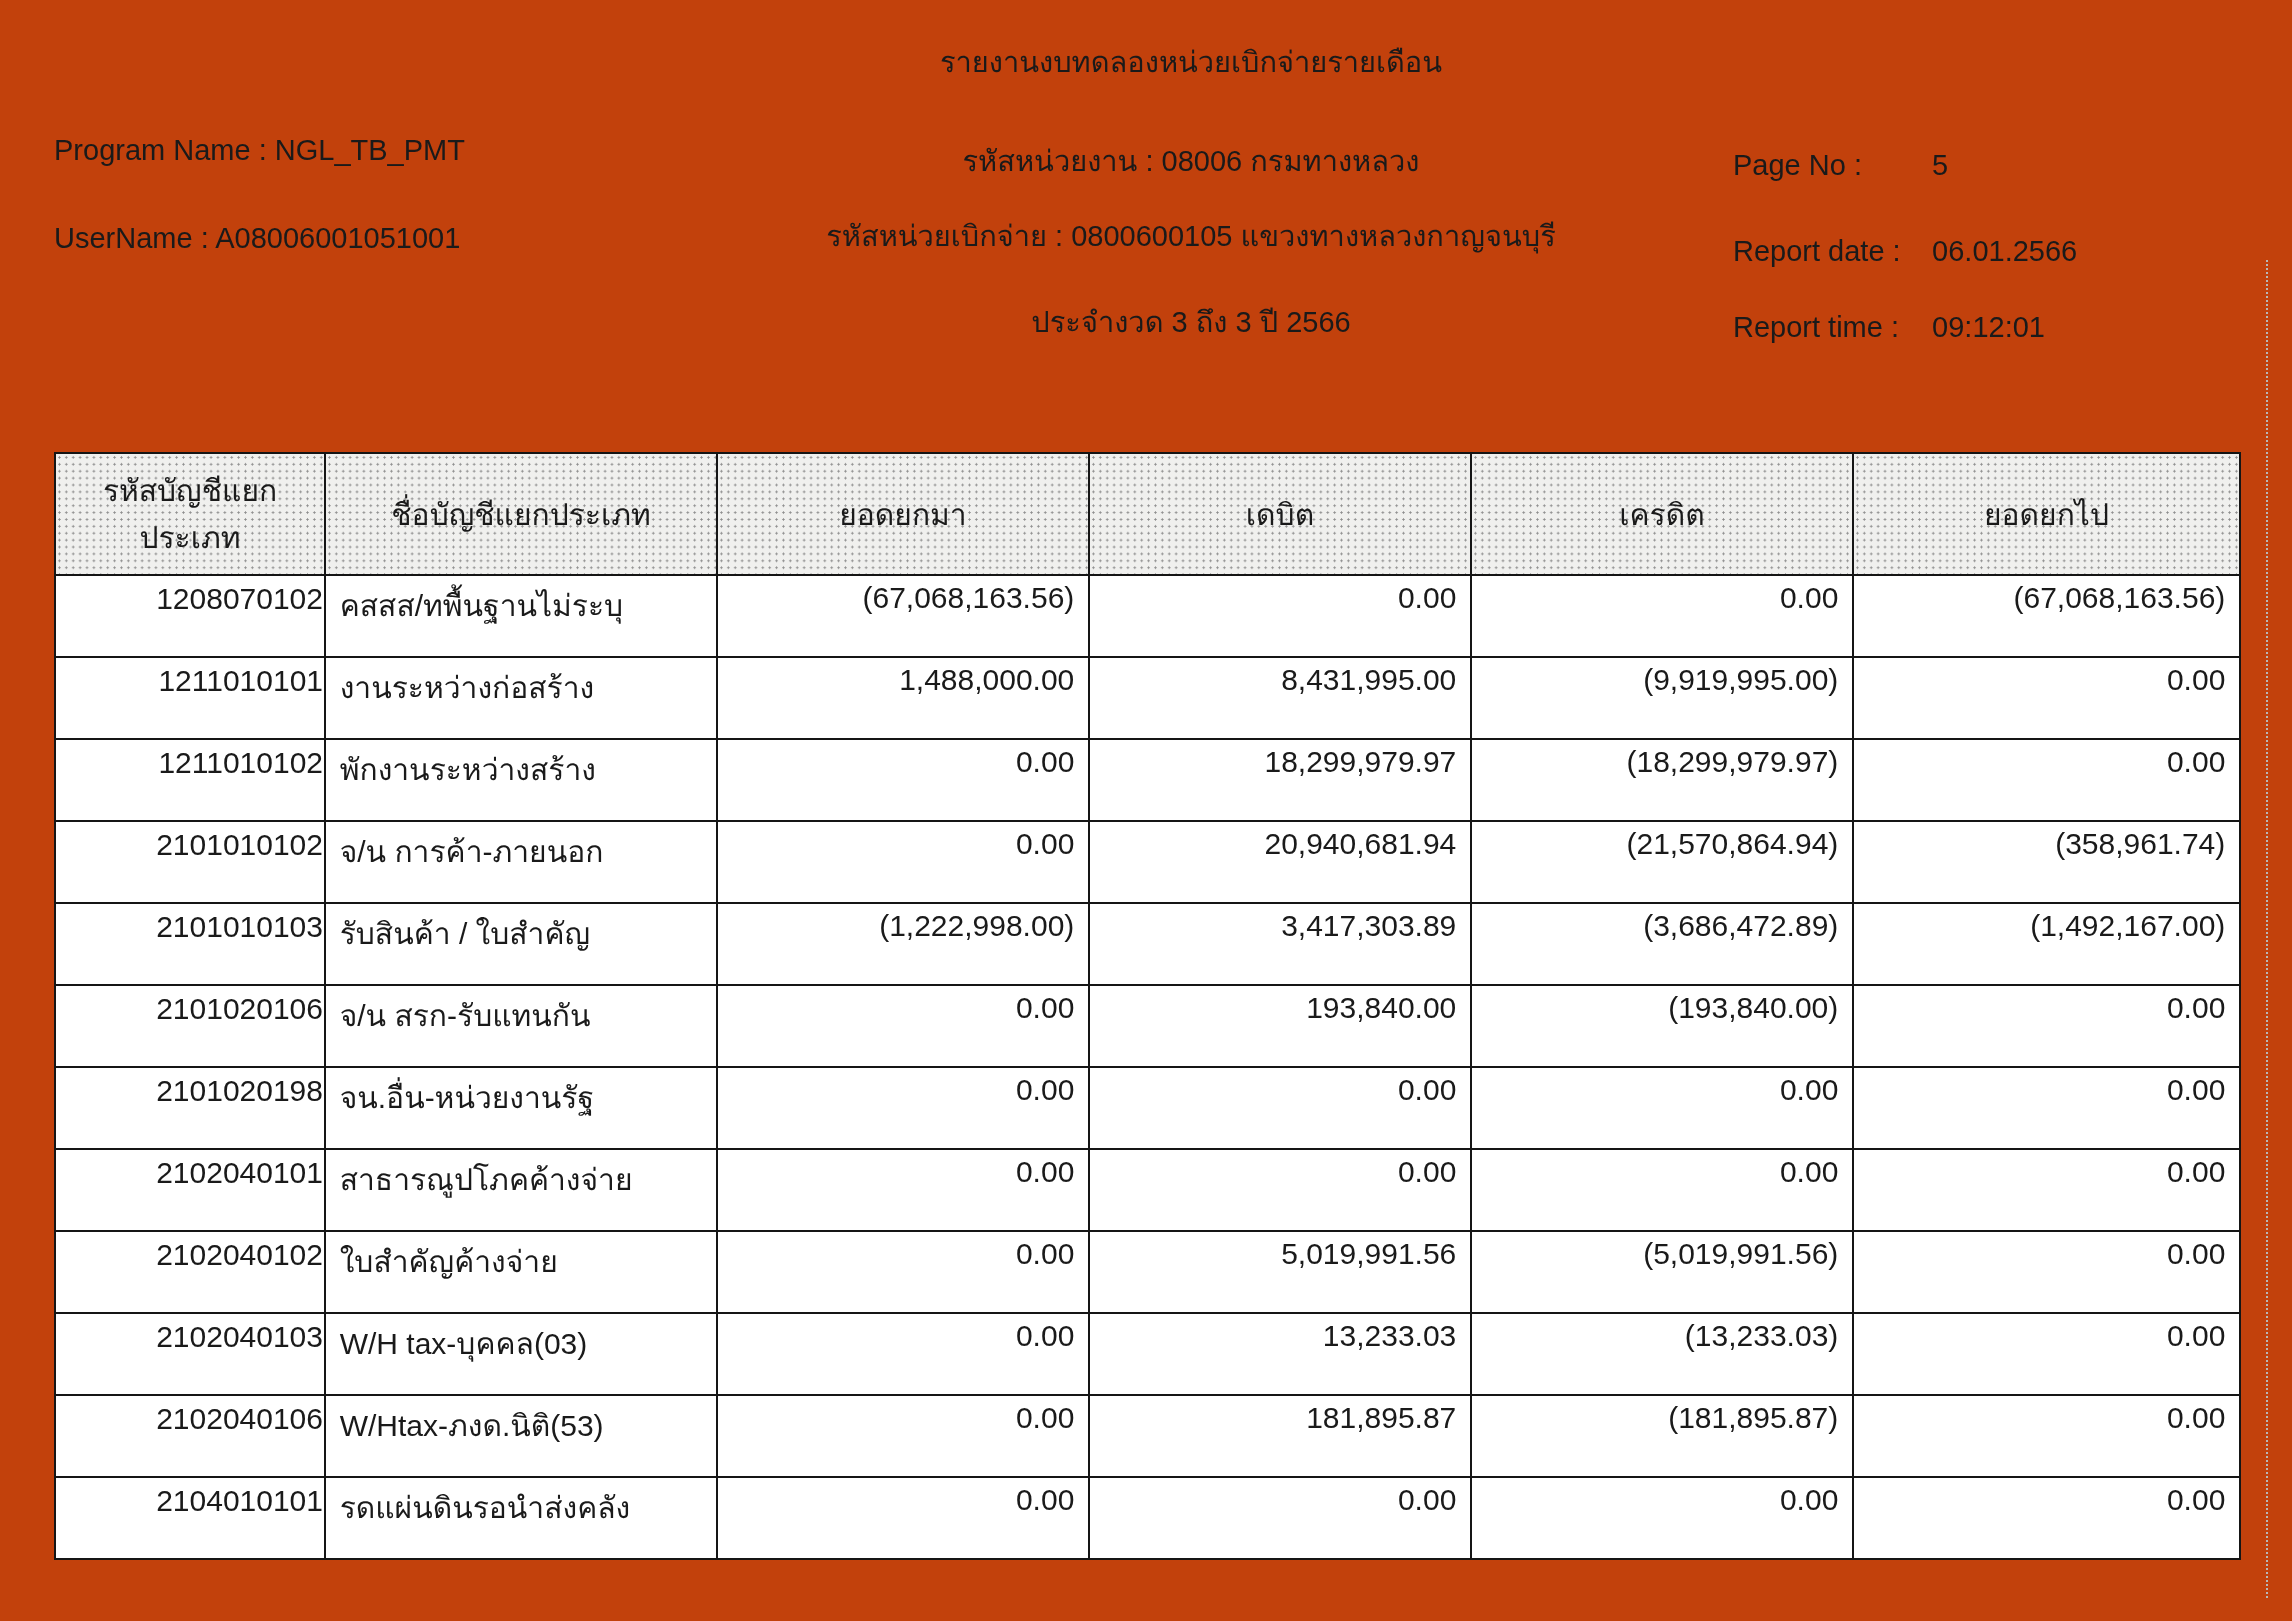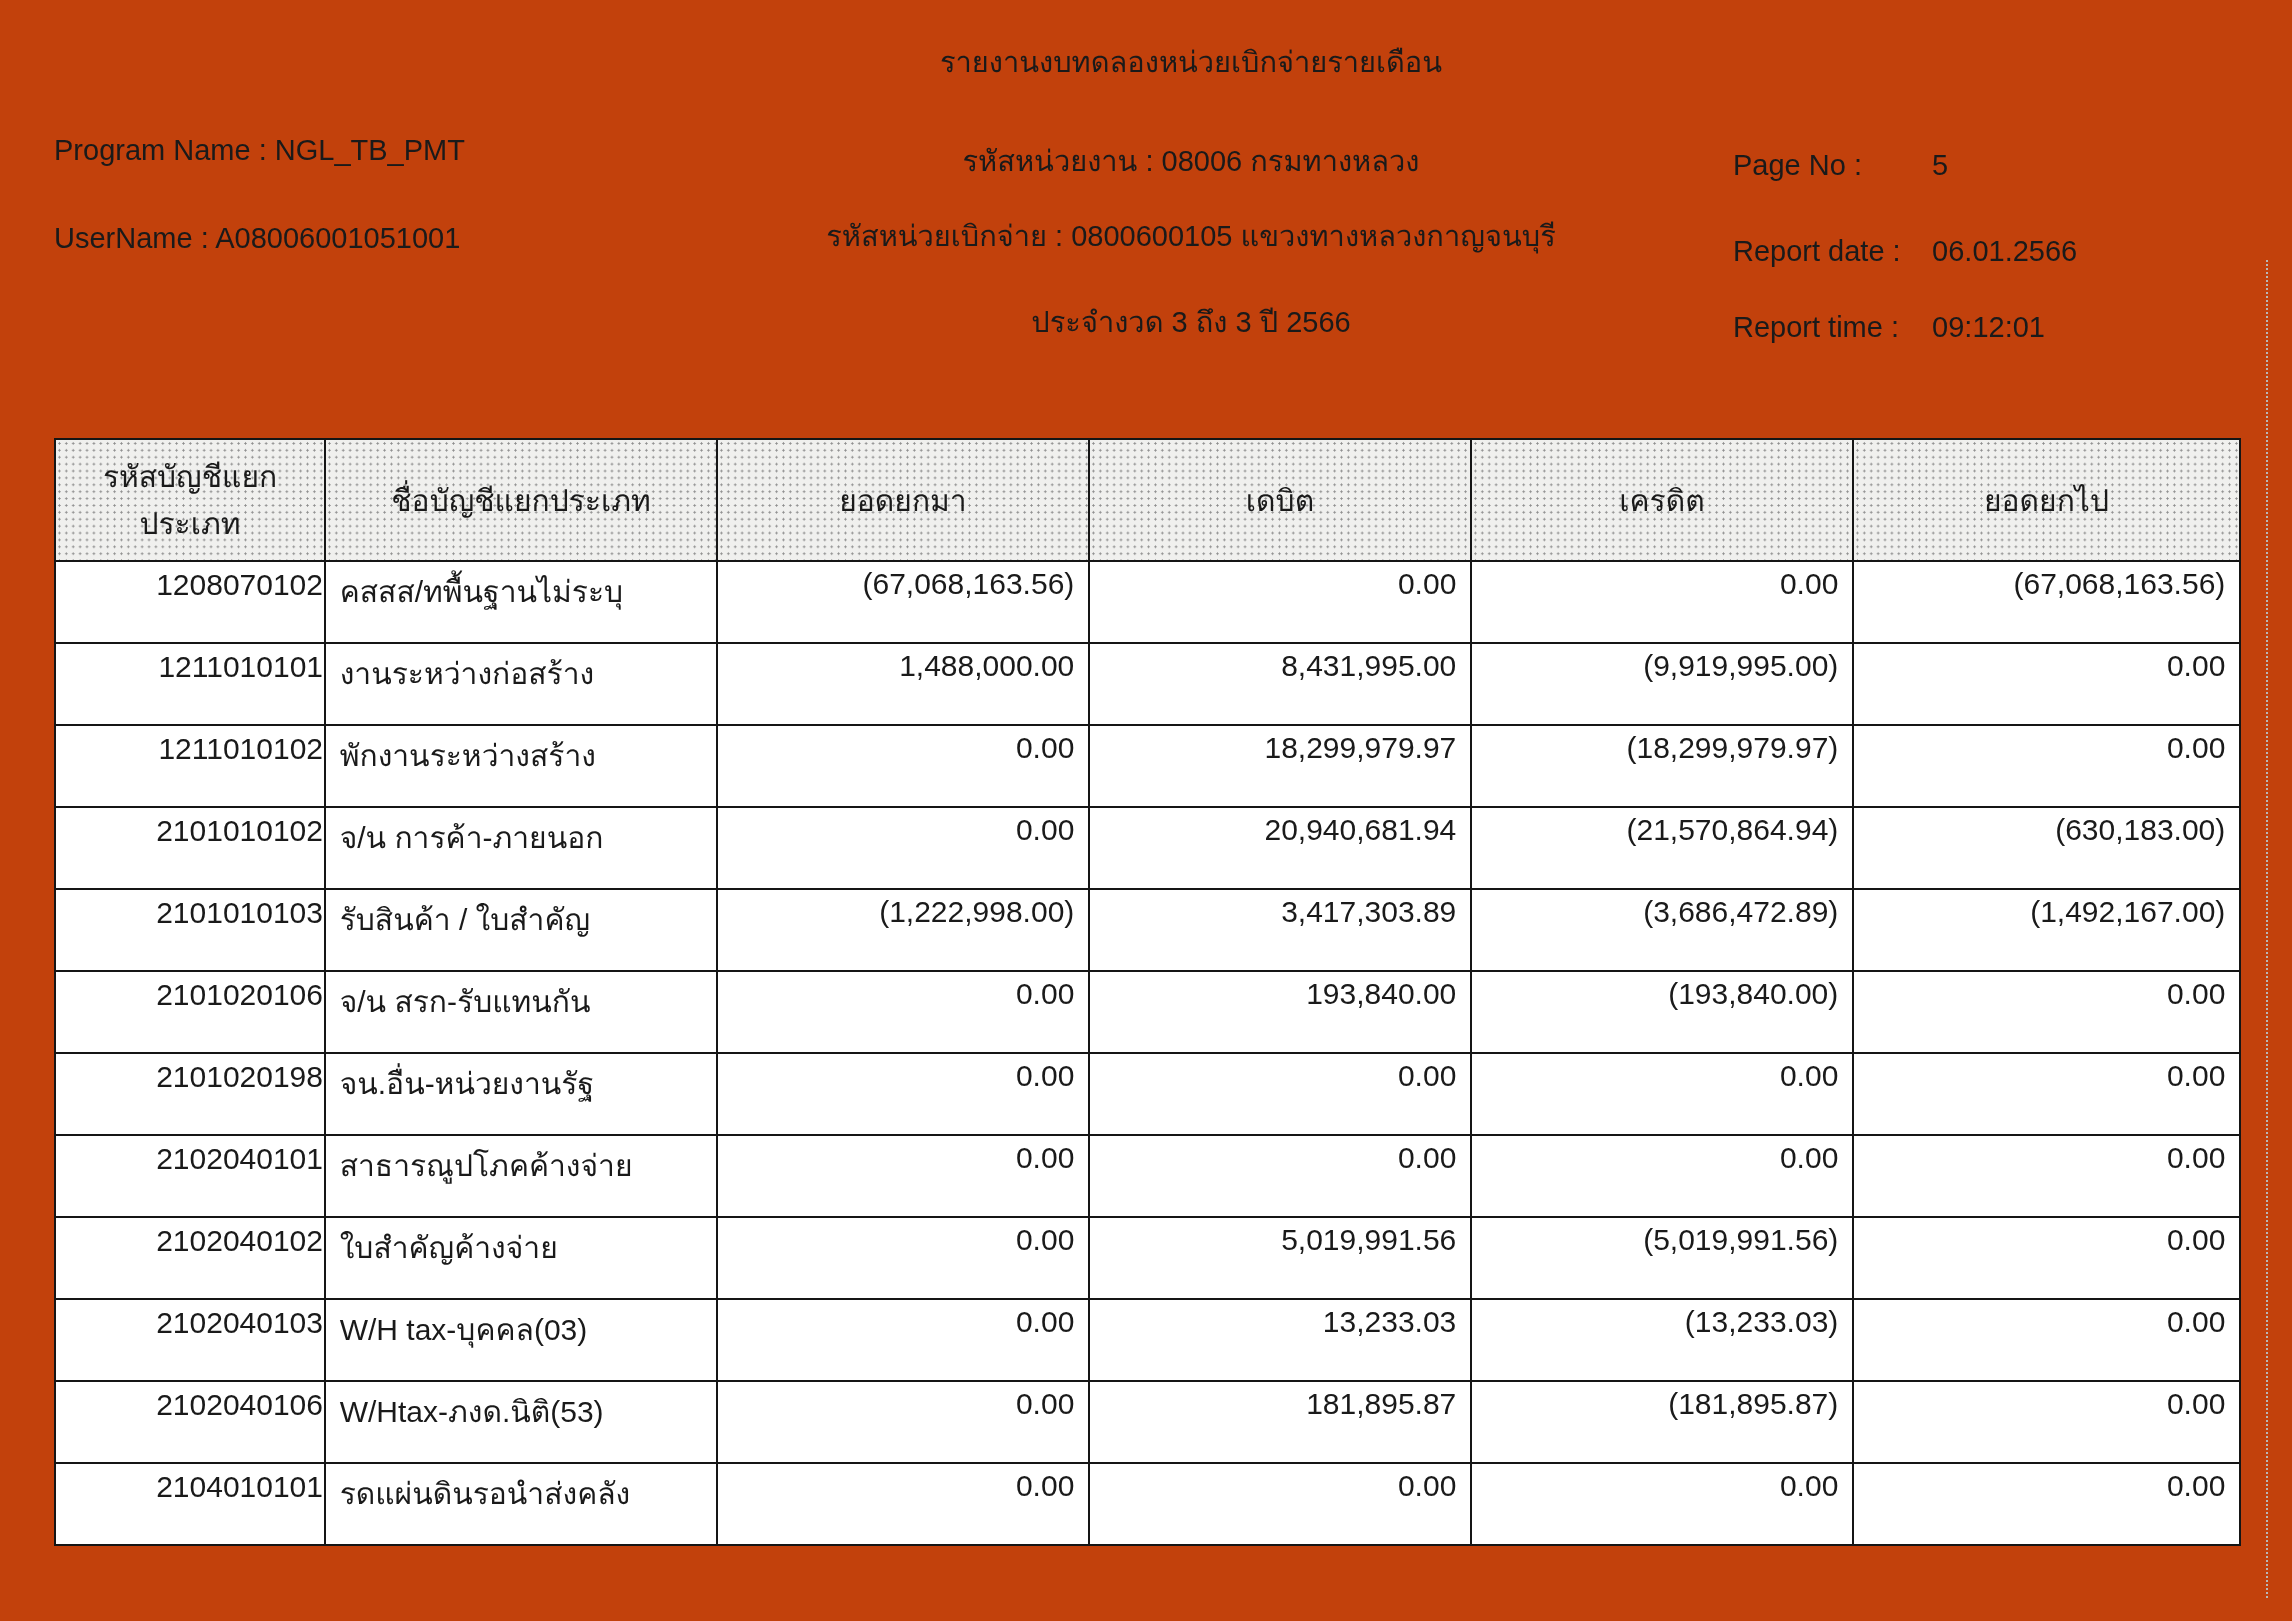--- a/index.html
+++ b/index.html
@@ -28,21 +28,21 @@
     left: 637px;
     width: 1108px;
     text-align: center;
   }
   .right-label { display: inline-block; width: 191px; }
   .right-val   { display: inline-block; }
 
   .table-wrap {
     position: absolute;
     left: 54px;
-    top: 438px;
+    top: 452px;
     width: 1884px;
   }
   table.tb {
     border-collapse: collapse;
     table-layout: fixed;
     width: 2186px;
     font-size: 30px;
   }
   table.tb th, table.tb td {
     border: 2.9px solid #151515;
@@ -147,21 +147,21 @@
             <td class="num">18,299,979.97</td>
             <td class="num">(18,299,979.97)</td>
             <td class="num">0.00</td>
           </tr>
           <tr>
             <td class="code">2101010102</td>
             <td class="name">จ/น การค้า-ภายนอก</td>
             <td class="num">0.00</td>
             <td class="num">20,940,681.94</td>
             <td class="num">(21,570,864.94)</td>
-            <td class="num">(630,183.00)</td>
+            <td class="num">(358,961.74)</td>
           </tr>
           <tr>
             <td class="code">2101010103</td>
             <td class="name">รับสินค้า / ใบสำคัญ</td>
             <td class="num">(1,222,998.00)</td>
             <td class="num">3,417,303.89</td>
             <td class="num">(3,686,472.89)</td>
             <td class="num">(1,492,167.00)</td>
           </tr>
           <tr>

